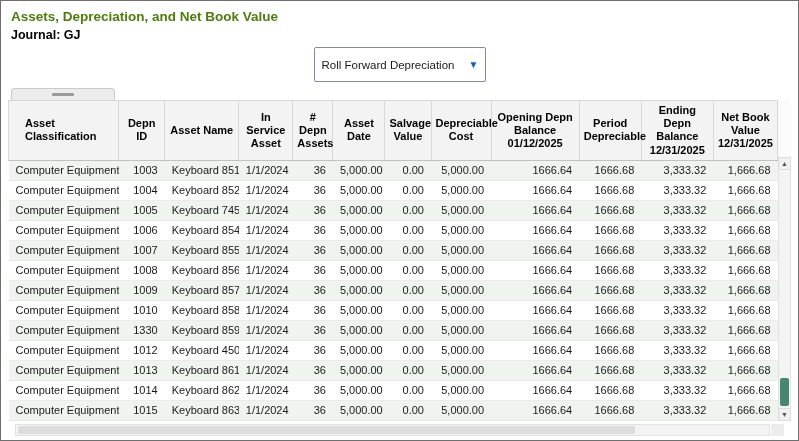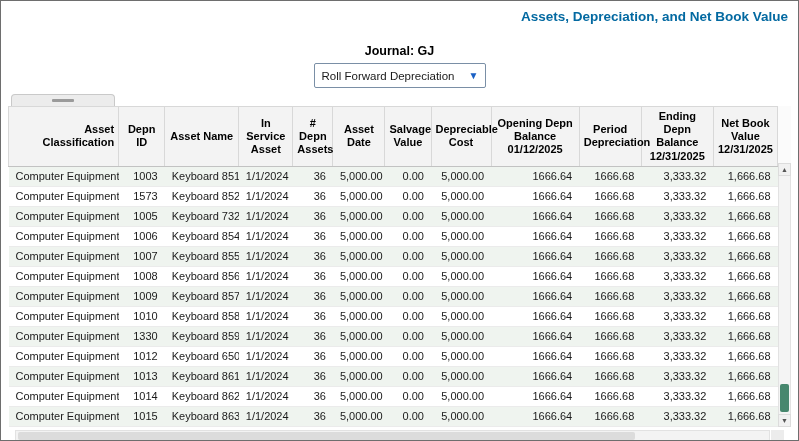--- a/index.html
+++ b/index.html
@@ -8,26 +8,26 @@
 
   .window {
     width: 799px; height: 441px;
     border: 1px solid #6e6e6e;
     background: #fff;
     position: relative;
     overflow: hidden;
   }
 
   .header-block { padding: 8px 10px 0 10px; }
-  .page-title { font-size: 13.5px; font-weight: bold; color: #0369a1; text-align: right; }
-  .page-subtitle { font-size: 12.5px; font-weight: bold; margin-top: 20px; color: #000; text-align: center; }
+  .page-title { font-size: 13.5px; font-weight: bold; color: #4d7c0f; }
+  .page-subtitle { font-size: 12.5px; font-weight: bold; margin-top: 4px; color: #000; }
 
   .selector-row { display: flex; justify-content: center; margin-top: 5px; }
   .dropdown {
-    width: 172px; height: 25px;
+    width: 172px; height: 35px;
     border: 1px solid #7a8fa6; border-radius: 2px;
     background: #fff;
     display: flex; align-items: center; justify-content: space-between;
     padding: 0 6px 0 7px;
     font-size: 11.5px; cursor: pointer;
   }
   .dropdown .chevron { color: #1a60c4; font-size: 10px; line-height: 1; }
 
   .table-zone { margin: 6px 7px 0 7px; }
   .panel-tab {
@@ -46,21 +46,21 @@
     border-collapse: collapse; table-layout: fixed;
     width: 772px; font-size: 11px;
   }
   thead th {
     background: #f3f3f3; font-weight: bold;
     text-align: center; vertical-align: middle;
     padding: 3px 4px; line-height: 1.2; height: 56px;
     border: 1px solid #d8d8d8; border-bottom: 1px solid #c2c2c2;
     color: #000;
   }
-  thead th:first-child { text-align: right; padding-left: 6px; }
+  thead th:first-child { text-align: left; padding-left: 16px; }
   tbody td {
     padding: 2px 7px; height: 20px;
     border-bottom: 1px solid #ebebeb;
     white-space: nowrap; overflow: hidden;
     text-align: right;
   }
   tbody td:nth-child(1), tbody td:nth-child(3) { text-align: center; }
   tbody tr:nth-child(odd) { background: #eff4ef; }
   tbody tr:nth-child(even) { background: #ffffff; }
 
@@ -129,21 +129,21 @@
           <tr>
               <th>Asset Classification</th>
               <th>Depn ID</th>
               <th>Asset Name</th>
               <th>In Service Asset</th>
               <th># Depn Assets</th>
               <th>Asset Date</th>
               <th>Salvage Value</th>
               <th>Depreciable Cost</th>
               <th>Opening Depn Balance 01/12/2025</th>
-              <th>Period Depreciation</th>
+              <th>Period Depreciable</th>
               <th>Ending Depn Balance 12/31/2025</th>
               <th>Net Book Value 12/31/2025</th>
             </tr>
         </thead>
         <tbody>
             <tr>
               <td>Computer Equipment</td>
               <td>1003</td>
               <td>Keyboard 851</td>
               <td>1/1/2024</td>
@@ -151,36 +151,36 @@
               <td>5,000.00</td>
               <td>0.00</td>
               <td>5,000.00</td>
               <td>1666.64</td>
               <td>1666.68</td>
               <td>3,333.32</td>
               <td>1,666.68</td>
             </tr>
             <tr>
               <td>Computer Equipment</td>
-              <td>1573</td>
+              <td>1004</td>
               <td>Keyboard 852</td>
               <td>1/1/2024</td>
               <td>36</td>
               <td>5,000.00</td>
               <td>0.00</td>
               <td>5,000.00</td>
               <td>1666.64</td>
               <td>1666.68</td>
               <td>3,333.32</td>
               <td>1,666.68</td>
             </tr>
             <tr>
               <td>Computer Equipment</td>
               <td>1005</td>
-              <td>Keyboard 732</td>
+              <td>Keyboard 745</td>
               <td>1/1/2024</td>
               <td>36</td>
               <td>5,000.00</td>
               <td>0.00</td>
               <td>5,000.00</td>
               <td>1666.64</td>
               <td>1666.68</td>
               <td>3,333.32</td>
               <td>1,666.68</td>
             </tr>
@@ -264,21 +264,21 @@
               <td>0.00</td>
               <td>5,000.00</td>
               <td>1666.64</td>
               <td>1666.68</td>
               <td>3,333.32</td>
               <td>1,666.68</td>
             </tr>
             <tr>
               <td>Computer Equipment</td>
               <td>1012</td>
-              <td>Keyboard 650</td>
+              <td>Keyboard 450</td>
               <td>1/1/2024</td>
               <td>36</td>
               <td>5,000.00</td>
               <td>0.00</td>
               <td>5,000.00</td>
               <td>1666.64</td>
               <td>1666.68</td>
               <td>3,333.32</td>
               <td>1,666.68</td>
             </tr>

